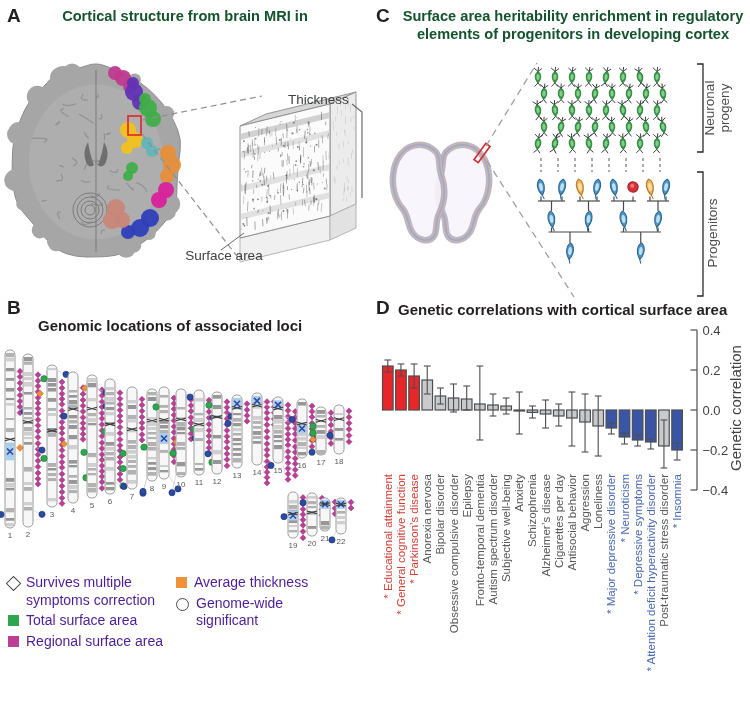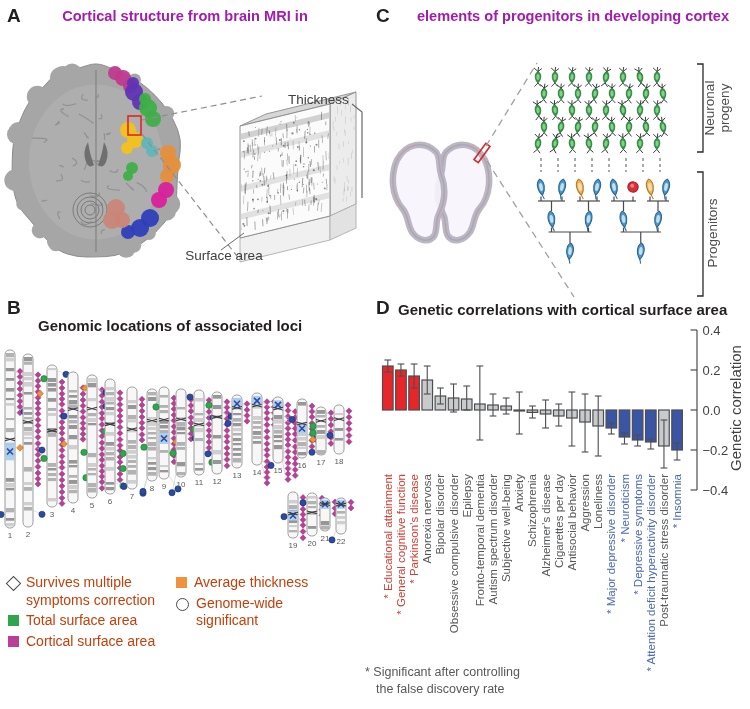--- a/index.html
+++ b/index.html
@@ -1,47 +1,48 @@
 <!DOCTYPE html>
 <html><head>
 <meta charset="utf-8">
 <style>
   html,body{margin:0;padding:0;background:#fff;}
   .canvas{position:relative;width:750px;height:709px;background:#ffffff;overflow:hidden;
           font-family:"Liberation Sans",sans-serif;color:#231f20;}
   svg{position:absolute;font-family:"Liberation Sans",sans-serif;}
   .pletter{position:absolute;font-weight:bold;font-size:19px;color:#231f20;}
-  .ptitle{position:absolute;font-weight:bold;font-size:14.6px;line-height:18px;color:#a21caf;text-align:center;}
+  .ptitle{position:absolute;font-weight:bold;font-size:14.6px;line-height:18px;color:#14532d;text-align:center;}
   .ptitle-left{position:absolute;font-weight:bold;font-size:15px;color:#231f20;white-space:nowrap;}
   .legend{position:absolute;left:6px;top:574px;width:362px;}
   .lgcol{position:absolute;top:0;}
   .lgcol.c1{left:2px;width:165px;}
   .lgcol.c2{left:170px;width:180px;}
   .lgi{display:flex;align-items:flex-start;margin-bottom:3px;}
   .mk{width:11px;height:11px;flex:none;margin-right:7px;margin-top:3px;}
   .mk.diamond-outline{width:9px;height:9px;border:1.6px solid #4a4a4a;transform:rotate(45deg);margin-top:4px;background:#fff;}
   .mk.circle-outline{border:1.6px solid #4a4a4a;border-radius:50%;background:#fff;}
-  .lgt{font-size:14px;line-height:17.5px;color:#c2410c;}
+  .lgt{font-size:14px;line-height:17.5px;color:#4c1d95;}
   .footnote{position:absolute;left:365px;top:664px;font-size:12.5px;line-height:17px;color:#57585a;}
   .footnote .fl2{padding-left:11px;}
 </style>
 </head>
 <body>
 
 <div class="canvas">
 
   <div class="pletter" style="left:7px;top:5px;">A</div>
   <div class="pletter" style="left:7px;top:297px;">B</div>
   <div class="pletter" style="left:376px;top:5px;">C</div>
   <div class="pletter" style="left:376px;top:297px;">D</div>
 
   <div class="ptitle" style="left:40px;top:7px;width:290px;">
     <div>Cortical structure from brain MRI in</div>
   </div>
   <div class="ptitle" style="left:396px;top:7px;width:354px;">
+    <div>Surface area heritability enrichment in regulatory</div>
     <div>elements of progenitors in developing cortex</div>
   </div>
   <div class="ptitle-left" style="left:38px;top:317px;">Genomic locations of associated loci</div>
   <div class="ptitle-left" style="left:398px;top:301px;text-align:right;">Genetic correlations with cortical surface area</div>
 
   <svg id="svgA" style="left:0;top:50px;" width="375" height="245" viewBox="0 50 375 245">
     <g id="artA">
         <path d="M178.6,162.0 Q178.6,162.0 177.8,172.4 Q176.9,182.8 176.7,194.3 Q176.4,205.7 170.4,214.6 Q164.3,223.4 157.0,230.7 Q149.7,238.0 141.4,243.4 Q133.0,248.7 124.1,252.5 Q115.1,256.3 105.5,256.6 Q96.0,257.0 86.4,257.0 Q76.8,257.0 67.4,254.0 Q58.0,251.0 50.7,243.7 Q43.4,236.4 37.0,228.6 Q30.6,220.8 23.7,212.9 Q16.9,205.0 14.5,194.3 Q12.0,183.6 12.1,172.8 Q12.1,162.0 12.6,151.3 Q13.0,140.6 16.4,130.6 Q19.8,120.6 24.2,111.0 Q28.6,101.4 35.9,94.4 Q43.3,87.4 50.3,79.3 Q57.3,71.3 67.3,70.3 Q77.2,69.3 86.6,65.7 Q96.0,62.1 105.3,65.9 Q114.7,69.8 123.5,73.4 Q132.3,77.1 140.2,82.7 Q148.1,88.3 155.1,95.4 Q162.1,102.5 167.9,111.1 Q173.8,119.8 177.7,129.9 Q181.6,140.0 180.1,151.0 Z" fill="#a6a6a6" stroke="#8c8c8c" stroke-width="1"></path>
         <circle cx="169.67465243573656" cy="204.024173044948" r="10.564703539945185" fill="#a6a6a6"></circle>
         <circle cx="18.09689154191362" cy="131.16748544153512" r="9.108124169521034" fill="#a6a6a6"></circle>
@@ -1195,21 +1196,21 @@
         </div>
         <div class="lgi">
           <span class="mk " style="background: rgb(47, 166, 77);"></span>
           <div class="lgt">
             <div>Total surface area</div>
           </div>
         </div>
         <div class="lgi">
           <span class="mk " style="background: rgb(188, 62, 150);"></span>
           <div class="lgt">
-            <div>Cortical surface area</div>
+            <div>Regional surface area</div>
           </div>
         </div>
       </div>
     <div class="lgcol c2" id="lgcol2">
         <div class="lgi">
           <span class="mk " style="background: rgb(240, 145, 60);"></span>
           <div class="lgt">
             <div>Average thickness</div>
           </div>
         </div>
@@ -1672,18 +1673,14 @@
         <line x1="690.5" y1="410" x2="697" y2="410" stroke="#4d4e50" stroke-width="1.2"></line>
         <text x="702.5" y="414.5" font-size="13" fill="#414042">0.0</text>
         <line x1="690.5" y1="450" x2="697" y2="450" stroke="#4d4e50" stroke-width="1.2"></line>
         <text x="702.5" y="454.5" font-size="13" fill="#414042">−0.2</text>
         <line x1="690.5" y1="490" x2="697" y2="490" stroke="#4d4e50" stroke-width="1.2"></line>
         <text x="702.5" y="494.5" font-size="13" fill="#414042">−0.4</text>
         <text x="741" y="408" font-size="15" fill="#414042" text-anchor="middle" transform="rotate(-90 741 408)">Genetic correlation</text>
       </g>
   </svg>
 
-  <div class="footnote">
-    <div class="fl1">* Significant after controlling</div>
-    <div class="fl2">the false discovery rate</div>
-  </div>
 
 </div>
 
 </body></html>

